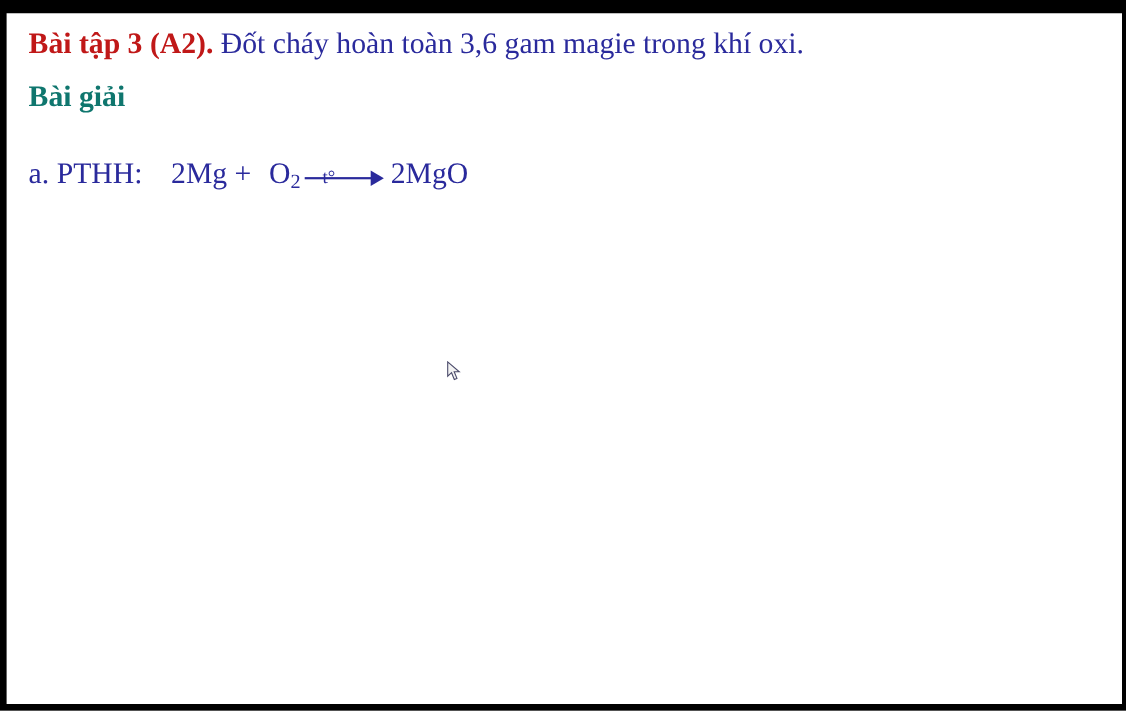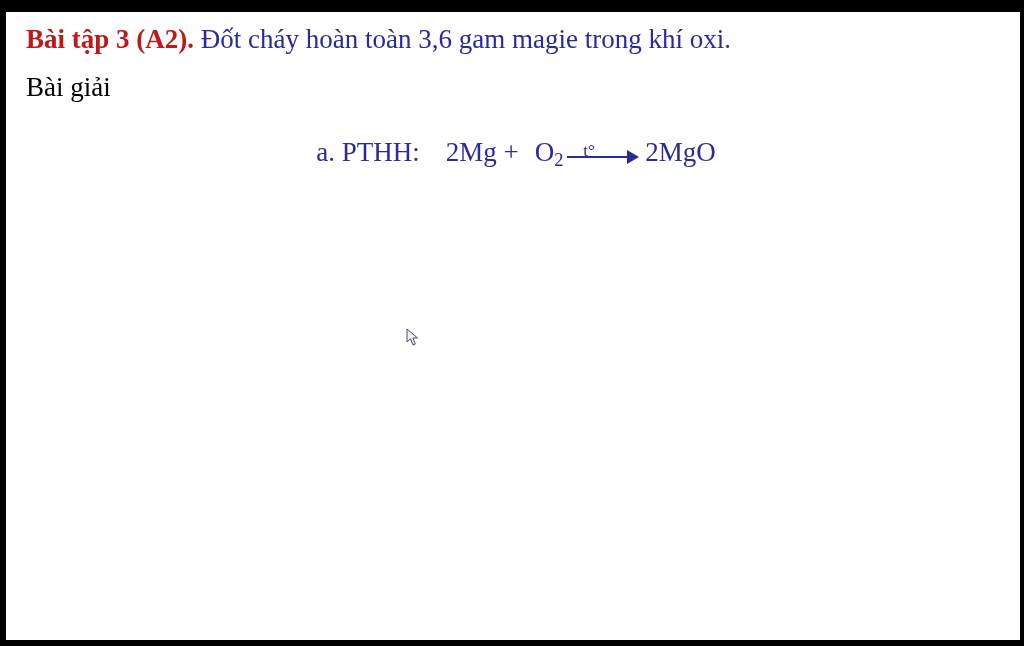--- a/index.html
+++ b/index.html
@@ -45,32 +45,31 @@
   .wrap-line {
     white-space: normal;
   }
   sub {
     font-size: 0.68em;
     vertical-align: -0.28em;
   }
   .gap-sm { height: 10px; }
   .gap-md { height: 14px; }
   .heading-giai {
-    color: #000000;
-    font-weight: normal;
+    color: #0f766e;
+    font-weight: bold;
     font-size: 27px;
     line-height: 38px;
   }
   .ptth {
     position: relative;
     font-size: 27px;
-    line-height: 44px;
+    line-height: 54px;
     color: #2a2a9c;
     white-space: nowrap;
-    text-align: center;
   }
   .sp1 { display: inline-block; width: 26px; }
   .sp2 { display: inline-block; width: 16px; }
   .arrow {
     display: inline-block;
     position: relative;
     width: 74px;
     height: 20px;
     vertical-align: middle;
     margin: 0 4px;

